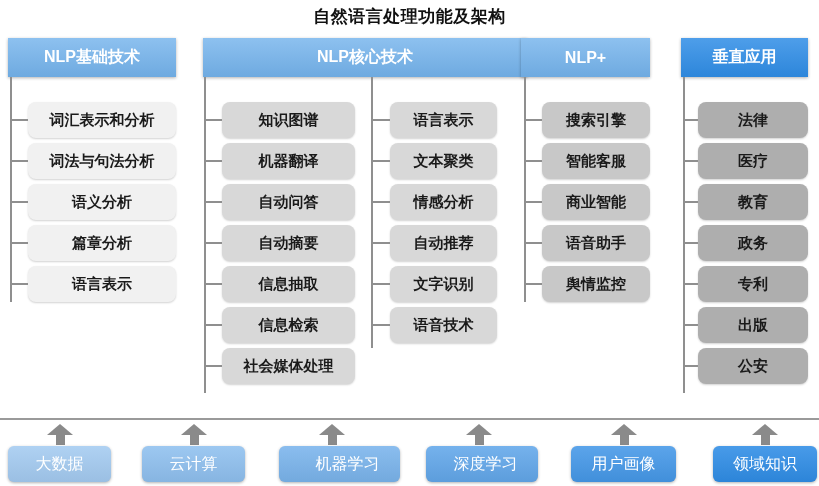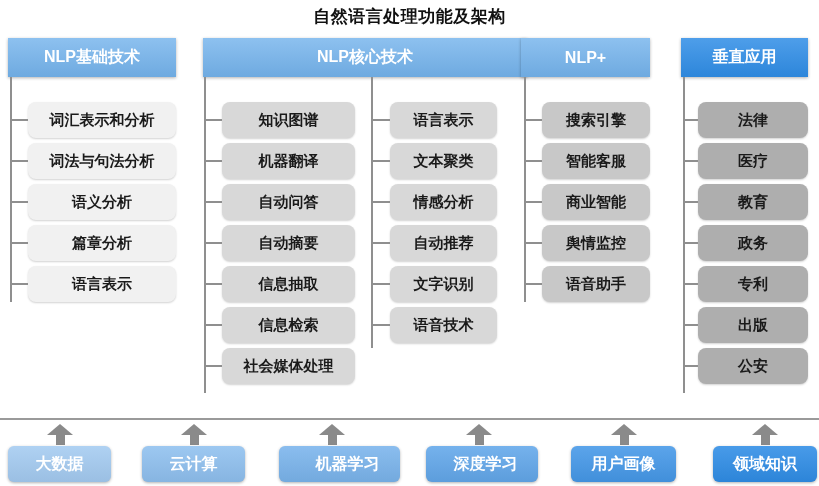--- a/index.html
+++ b/index.html
@@ -66,21 +66,21 @@
   .arrow{position:absolute;top:424px;width:26px;height:21px;}
   .arrow .head{width:0;height:0;margin:0 auto;
     border-left:13px solid transparent;border-right:13px solid transparent;
     border-bottom:11px solid var(--arrow,#8a8a8a);}
   .arrow .stem{width:9px;height:10px;margin:0 auto;background:var(--arrow,#8a8a8a);}
   .a0{left:47px;}.a1{left:181px;}.a2{left:319px;}.a3{left:466px;}.a4{left:611px;}.a5{left:752px;}
   
   .fbox{
     position:absolute;top:446px;height:36px;border-radius:6px;
     display:flex;align-items:center;justify-content:center;
-    color:#fff;font-size:16px;font-weight:700;
+    color:#fff;font-size:16px;font-weight:400;
     background-image:linear-gradient(180deg,rgba(255,255,255,.12),rgba(0,0,0,.06));
     box-shadow:0 1px 3px rgba(0,0,0,.30);
   }
   .f0{left:8px;width:103px;}
   .f1{left:142px;width:103px;}
   .f2{left:279px;width:105px;}
   .f3{left:426px;width:105px;padding-left:7px;}
   .f4{left:571px;width:105px;}
   .f5{left:713px;width:104px;}
 </style>
@@ -126,22 +126,22 @@
     <div class="item">情感分析</div>
     <div class="item">自动推荐</div>
     <div class="item">文字识别</div>
     <div class="item">语音技术</div>
   </div>
 
   <div class="col c3">
     <div class="item">搜索引擎</div>
     <div class="item">智能客服</div>
     <div class="item">商业智能</div>
+    <div class="item">语音助手</div>
     <div class="item">舆情监控</div>
-    <div class="item">语音助手</div>
   </div>
 
   <div class="col c4">
     <div class="item">法律</div>
     <div class="item">医疗</div>
     <div class="item">教育</div>
     <div class="item">政务</div>
     <div class="item">专利</div>
     <div class="item">出版</div>
     <div class="item">公安</div>

